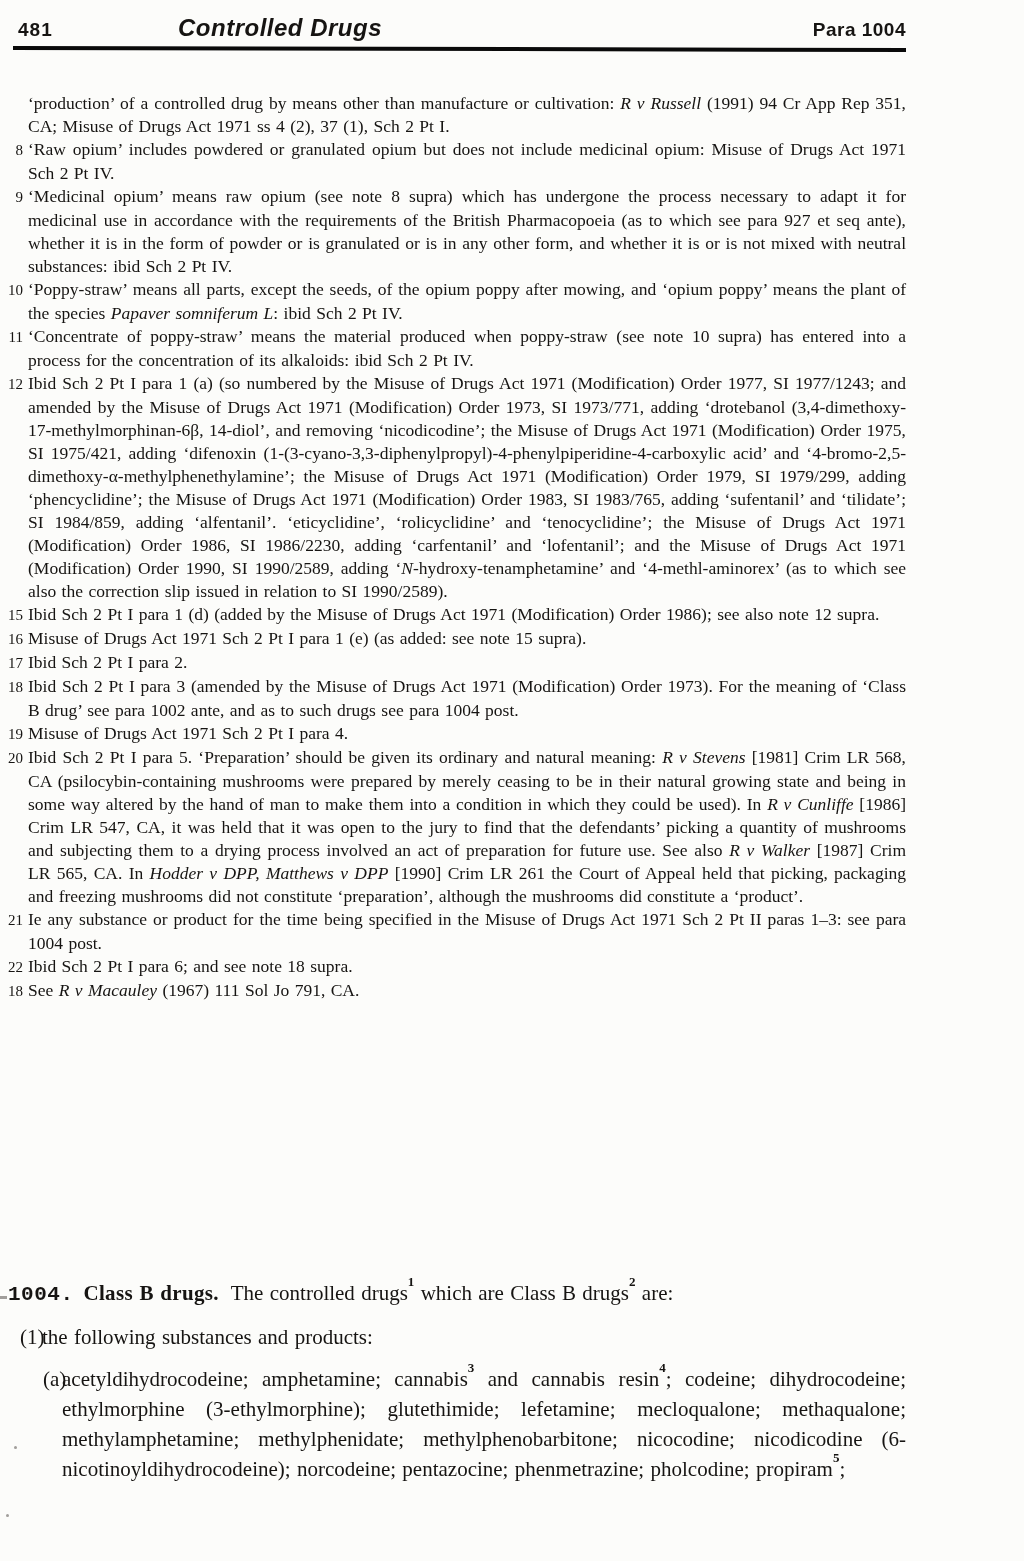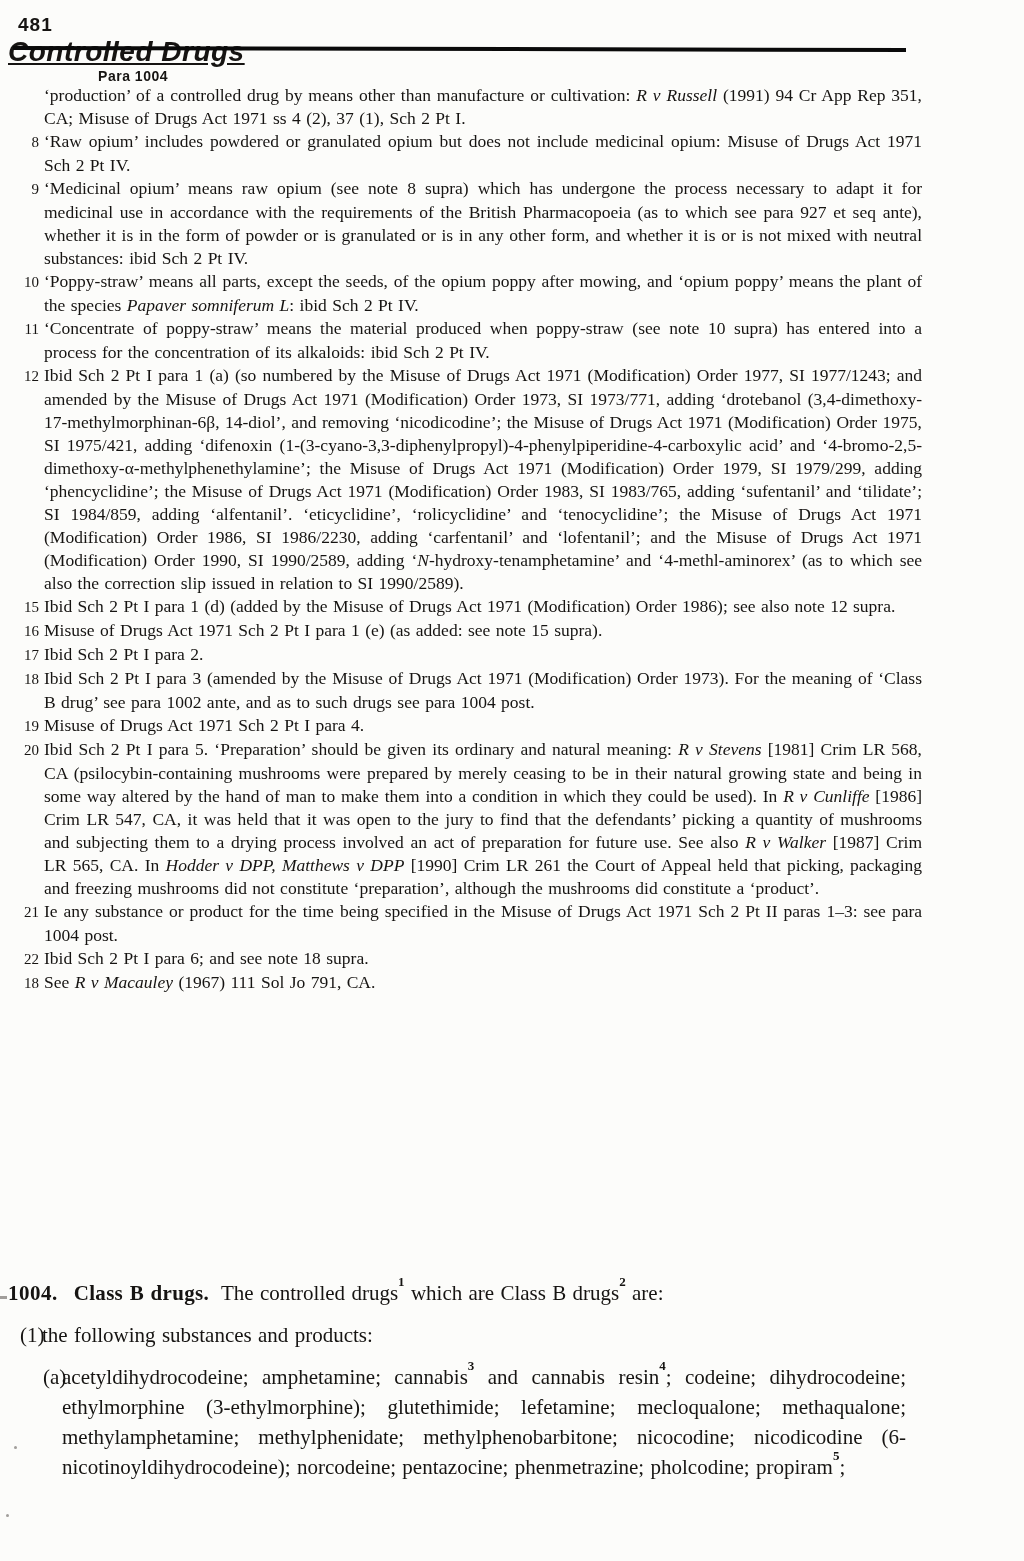--- a/index.html
+++ b/index.html
@@ -12,51 +12,49 @@
     font-family:"Liberation Serif", serif;
     overflow:hidden;
     margin:0 auto;
   }
   
   .runhead{
     position:absolute;left:8px;top:14px;width:898px;
     display:flex;align-items:baseline;
     font-family:"Liberation Sans", sans-serif;
     font-weight:bold;
-    flex-direction:column;
   }
   .runhead .pageno{width:160px;padding-left:10px;font-size:19px;letter-spacing:1px;}
-  .runhead .title{flex:1;text-align:right;font-size:28px;font-style:italic;letter-spacing:.5px;text-decoration:underline;}
-  .runhead .pararef{width:160px;text-align:right;font-size:14px;letter-spacing:.5px;}
+  .runhead .title{flex:1;text-align:left;font-size:24px;font-style:italic;letter-spacing:.5px;}
+  .runhead .pararef{width:160px;text-align:right;font-size:19px;letter-spacing:.5px;}
   .rule{
     position:absolute;left:13px;top:47px;width:893px;height:4px;
     background:#0a0a0a;transform:rotate(.12deg);
   }
   
   .footnotes{
-    position:absolute;left:8px;top:84px;width:898px;
+    position:absolute;left:8px;top:92px;width:898px;
     font-size:17.5px;line-height:23px;
     text-align:justify;
     word-spacing:.06em;
-    margin-left:16px;
   }
   .note{padding-left:20px;text-indent:-20px;}
   .note .num{
     display:inline-block;width:15px;margin-right:5px;
     text-align:right;text-indent:0;
     font-size:15px;
   }
   
   .para{
     position:absolute;left:8px;top:1278px;width:898px;
     font-size:21px;line-height:30px;
     text-align:justify;
     word-spacing:.05em;
   }
-  .para-lead .pnum{font-weight:bold;margin-right:16px;letter-spacing:.5px;}
+  .para-lead .pnum{font-weight:bold;margin-right:10px;letter-spacing:.5px;font-family:Liberation Mono, monospace;}
   .para-lead .phead{font-weight:bold;margin-right:12px;letter-spacing:.3px;}
   .item{margin-top:12px;}
   .item .label{display:inline-block;text-indent:0;}
   .item1{padding-left:34px;text-indent:-22px;}
   .item1 .label{width:22px;}
   .item2{padding-left:54px;text-indent:-19px;}
   .item2 .label{width:19px;}
   sup{font-size:62%;line-height:0;position:relative;top:-.45em;font-weight:bold;}
   i{font-style:italic;}
   

